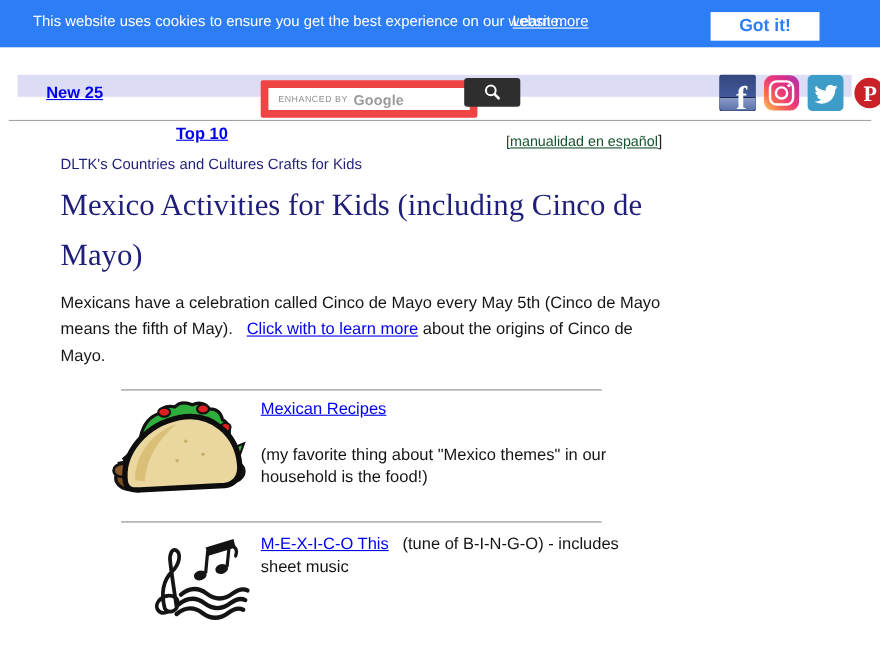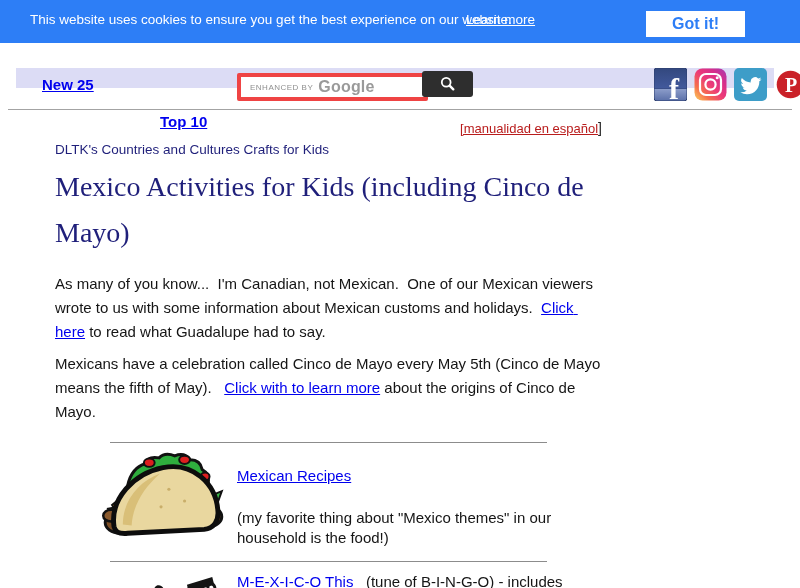--- a/index.html
+++ b/index.html
@@ -11,52 +11,52 @@
   .cookie-text{position:absolute;left:30px;top:12px;color:#ffffff;font-size:13.5px;}
   .cookie-learn{position:absolute;left:466px;top:12px;color:#ffffff;font-size:13.5px;text-decoration:underline;cursor:pointer;}
   .got-it{position:absolute;right:55px;top:11px;width:99px;height:26px;background:#ffffff;border:none;
           color:#2d7ef6;font-weight:bold;font-size:16px;font-family:"Liberation Sans",sans-serif;cursor:pointer;}
 
   
   .navbar{position:absolute;top:68px;left:16px;width:784px;height:20px;background:#dcdcf5;padding-left:14px;}
   .nav-link{position:absolute;top:8px;font-size:15px;font-weight:bold;color:#0000ee;text-decoration:underline;cursor:pointer;}
   .nav-link.new25{left:26px;}
   .nav-link.top10{left:144px;margin-top:37px;}
-  .search-box{position:absolute;left:221px;top:5px;width:174px;height:20px;background:#ffffff;border:4px solid #ef4444;
+  .search-box{position:absolute;left:221px;top:5px;width:174px;height:20px;background:#ffffff;border:7px solid #ef4444;
               border-radius:2px;display:flex;align-items:center;padding-left:9px;cursor:text;}
   .search-box .enh{font-size:8px;letter-spacing:.5px;color:#8f8f8f;margin-right:5px;}
-  .search-box .goog{font-size:16px;color:#9a9a9a;font-weight:bold;letter-spacing:.2px;}
+  .search-box .goog{font-size:13px;color:#9a9a9a;font-weight:bold;letter-spacing:.2px;}
   .search-btn{position:absolute;left:406px;top:3px;width:51px;height:26px;background:#2e2e2e;border:none;border-radius:3px;
               display:flex;align-items:center;justify-content:center;cursor:pointer;}
   .social{position:absolute;right:7px;top:0;display:flex;gap:7px;}
   .social a{display:block;width:33px;height:33px;cursor:pointer;}
   .social svg{display:block;}
   .header-rule{position:absolute;top:109px;left:8px;width:784px;border-top:1px solid #a3a3a3;}
 
   
   .content{position:absolute;left:55px;top:120px;width:547px;}
   .spanish-row{text-align:right;font-size:13px;height:18px;}
-  .spanish-row a{color:#b91c1c;text-decoration:underline;cursor:pointer;}
+  .spanish-row a{color:#14532d;text-decoration:underline;cursor:pointer;}
   .spanish-row .bracket{color:#222222;font-size:14px;}
   .site-section{margin-top:4px;font-size:13.5px;color:#1f1f7a;}
   h1.page-title{margin:7px 0 0 0;font-family:"Liberation Serif", serif;font-weight:normal;font-size:28px;
                 color:#1f1f7a;line-height:46px;}
   p.intro{margin:16px 0 0 0;font-size:15px;line-height:24px;color:#151515;white-space:pre-wrap;}
   p.intro.second{margin-top:8px;}
   a.text-link{color:#0000ee;text-decoration:underline;cursor:pointer;}
 
   
   .items{margin-top:18px;}
   .item-hr{border:none;border-top:1px solid #8c8c8c;width:80%;margin:0 auto;}
   .item-row{display:flex;padding:7px 0 9px 0;}
   .icon-cell{width:182px;flex:0 0 182px;}
   .text-cell{flex:1;font-size:15px;line-height:20px;color:#151515;}
   .taco-wrap{margin-left:42px;width:132px;}
   .music-wrap{margin-left:82px;margin-top:6px;width:94px;}
-  .recipe-link-row{margin-top:16px;}
+  .recipe-link-row{}
   .item-note{margin-top:22px;white-space:pre-wrap;}
   .song-row{margin:0 0 14px 0;white-space:pre-wrap;}
   .song-row.first{margin-top:2px;line-height:21px;}
 </style>
 </head>
 <body>
 
 <div class="viewport">
 
   <div class="cookie-banner">
@@ -131,21 +131,20 @@
   </div>
   <div class="header-rule"></div>
 
   <div class="content">
     <div class="spanish-row"><a>[manualidad en español</a><span class="bracket">]</span></div>
 
     <div class="site-section">DLTK's Countries and Cultures Crafts for Kids</div>
 
     <h1 class="page-title">Mexico Activities for Kids (including Cinco de Mayo)</h1>
 
-    <p class="intro"><span>As many of you know...  I'm Canadian, not Mexican.  One of our Mexican viewers wrote to us with some information about Mexican customs and holidays.  </span><a class="text-link">Click here</a><span> to read what Guadalupe had to say.</span></p>
 
     <p class="intro second"><span>Mexicans have a celebration called Cinco de Mayo every May 5th (Cinco de Mayo means the fifth of May).   </span><a class="text-link">Click with to learn more</a><span> about the origins of Cinco de Mayo.</span></p>
 
     <div class="items">
       <hr class="item-hr">
 
       <div class="item-row">
         <div class="icon-cell">
           <div class="taco-wrap">
             <svg width="132" height="98" viewBox="0 0 132 100">

